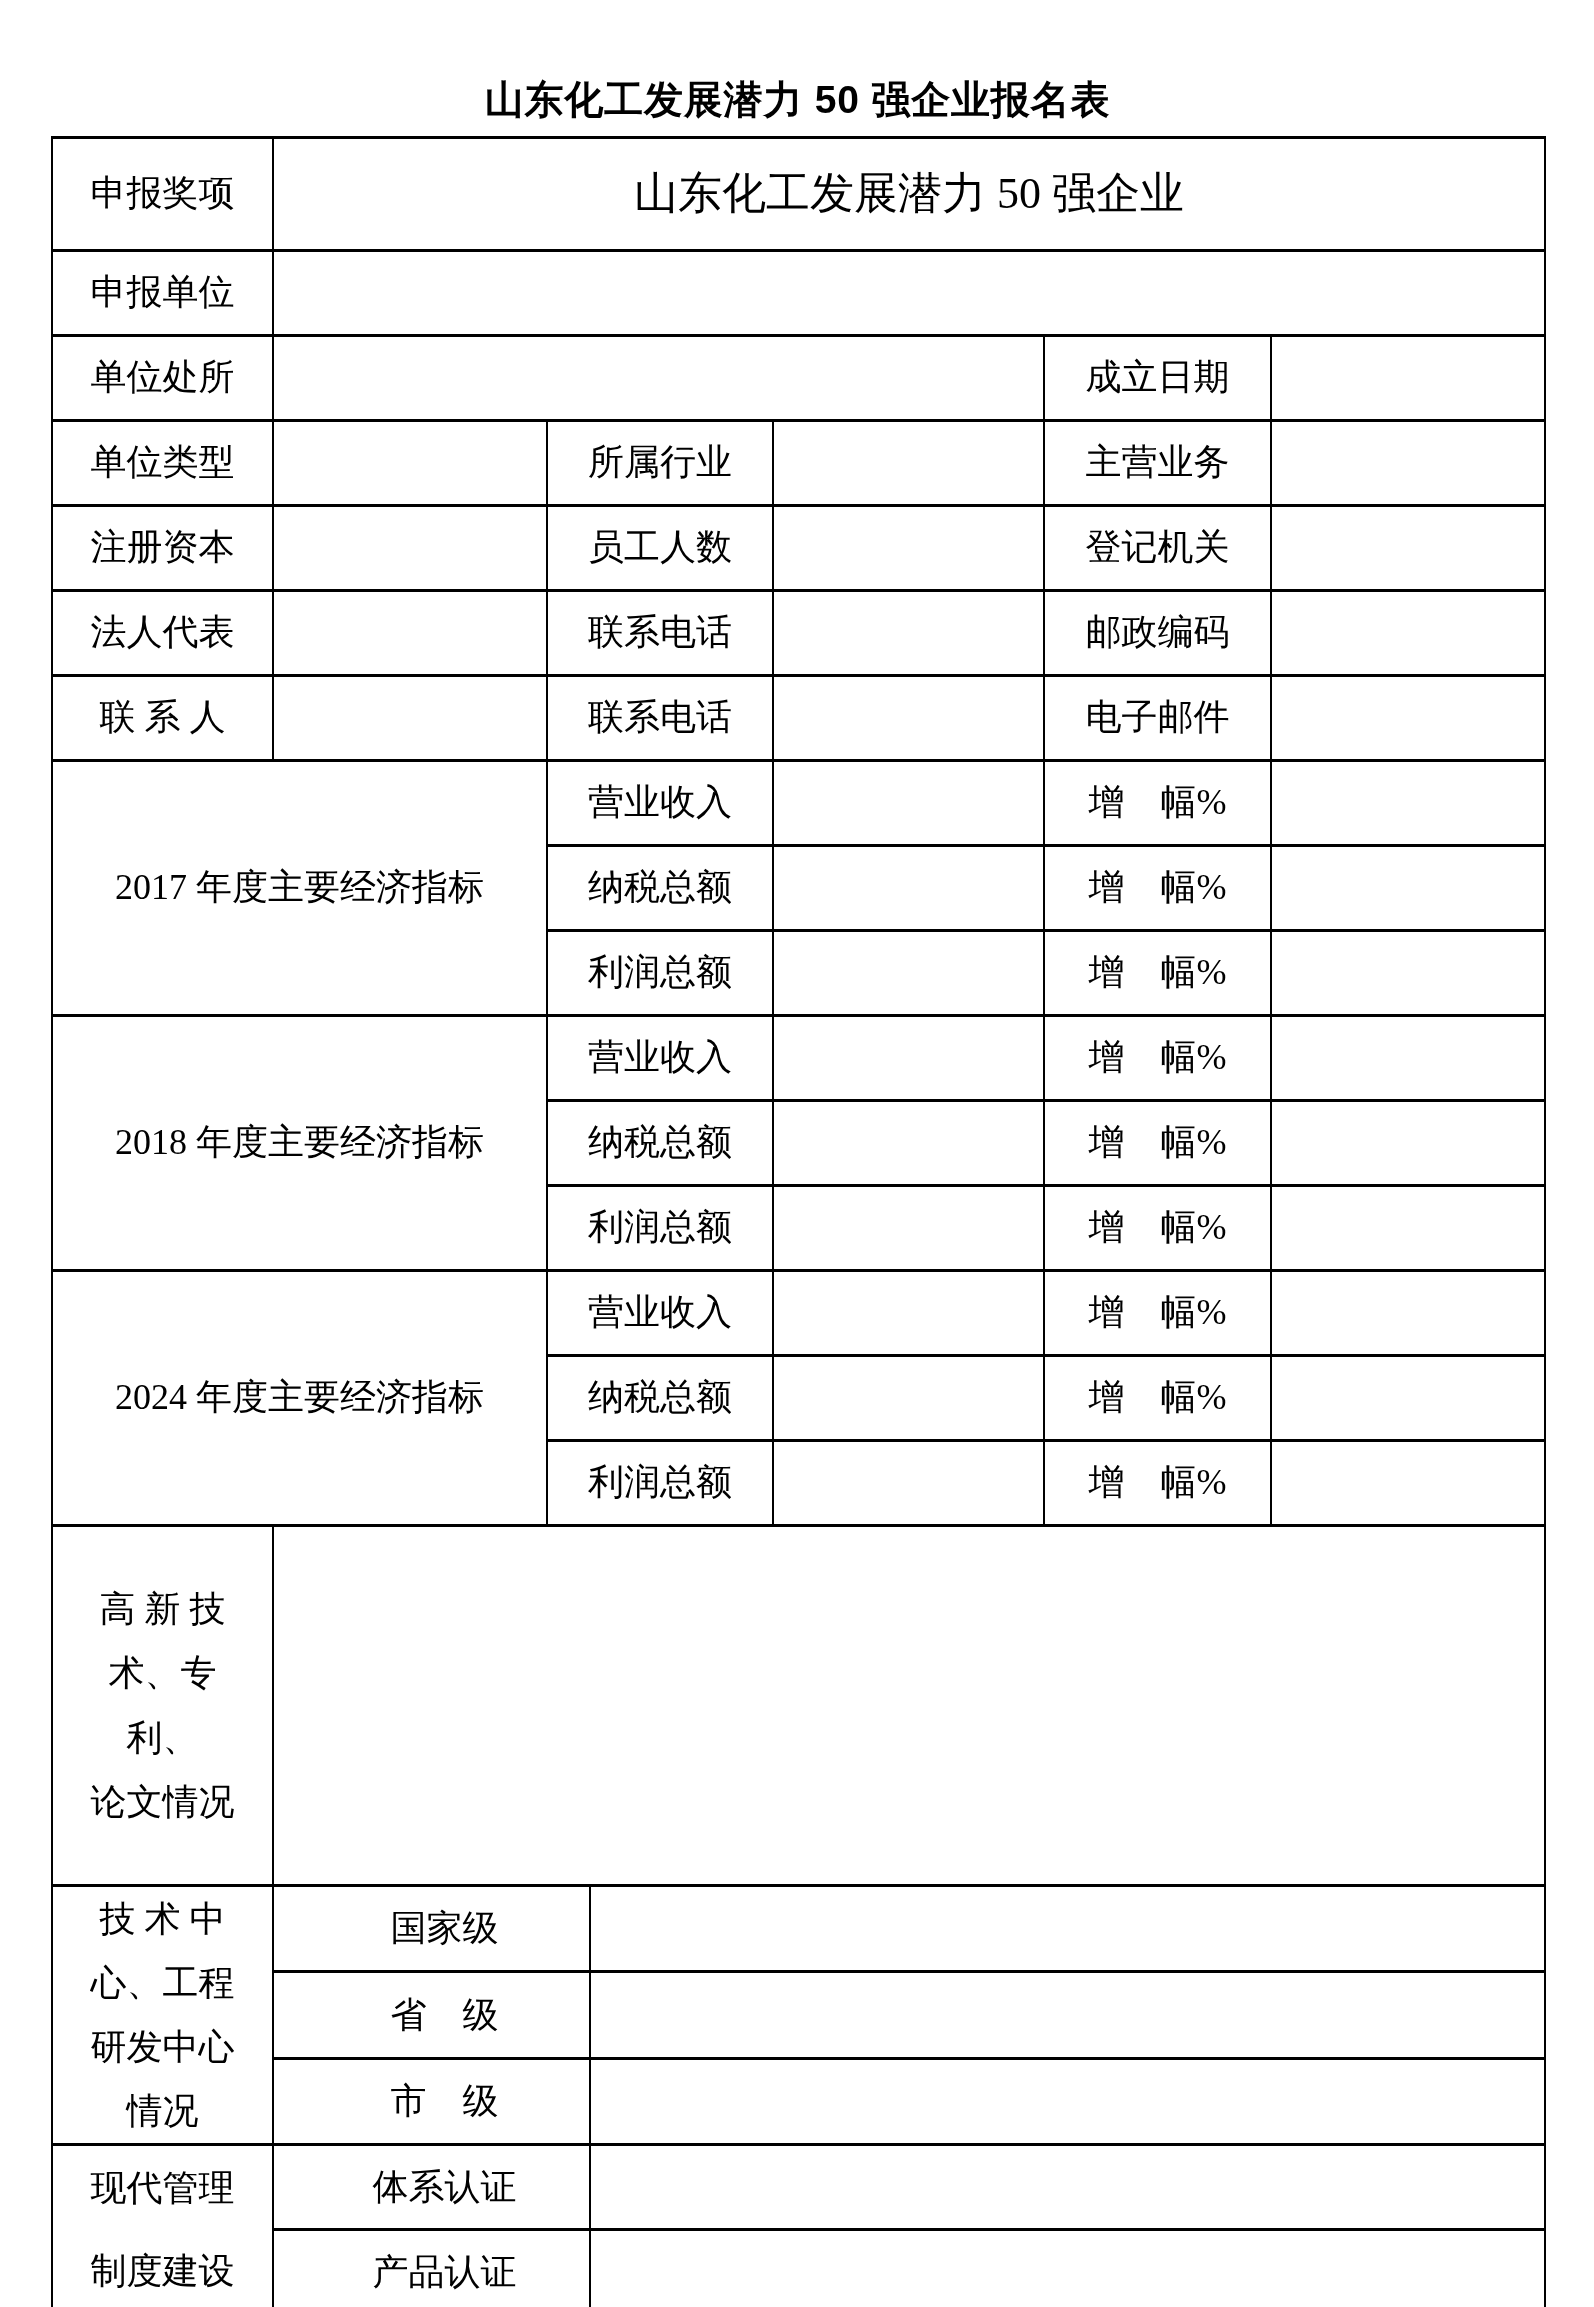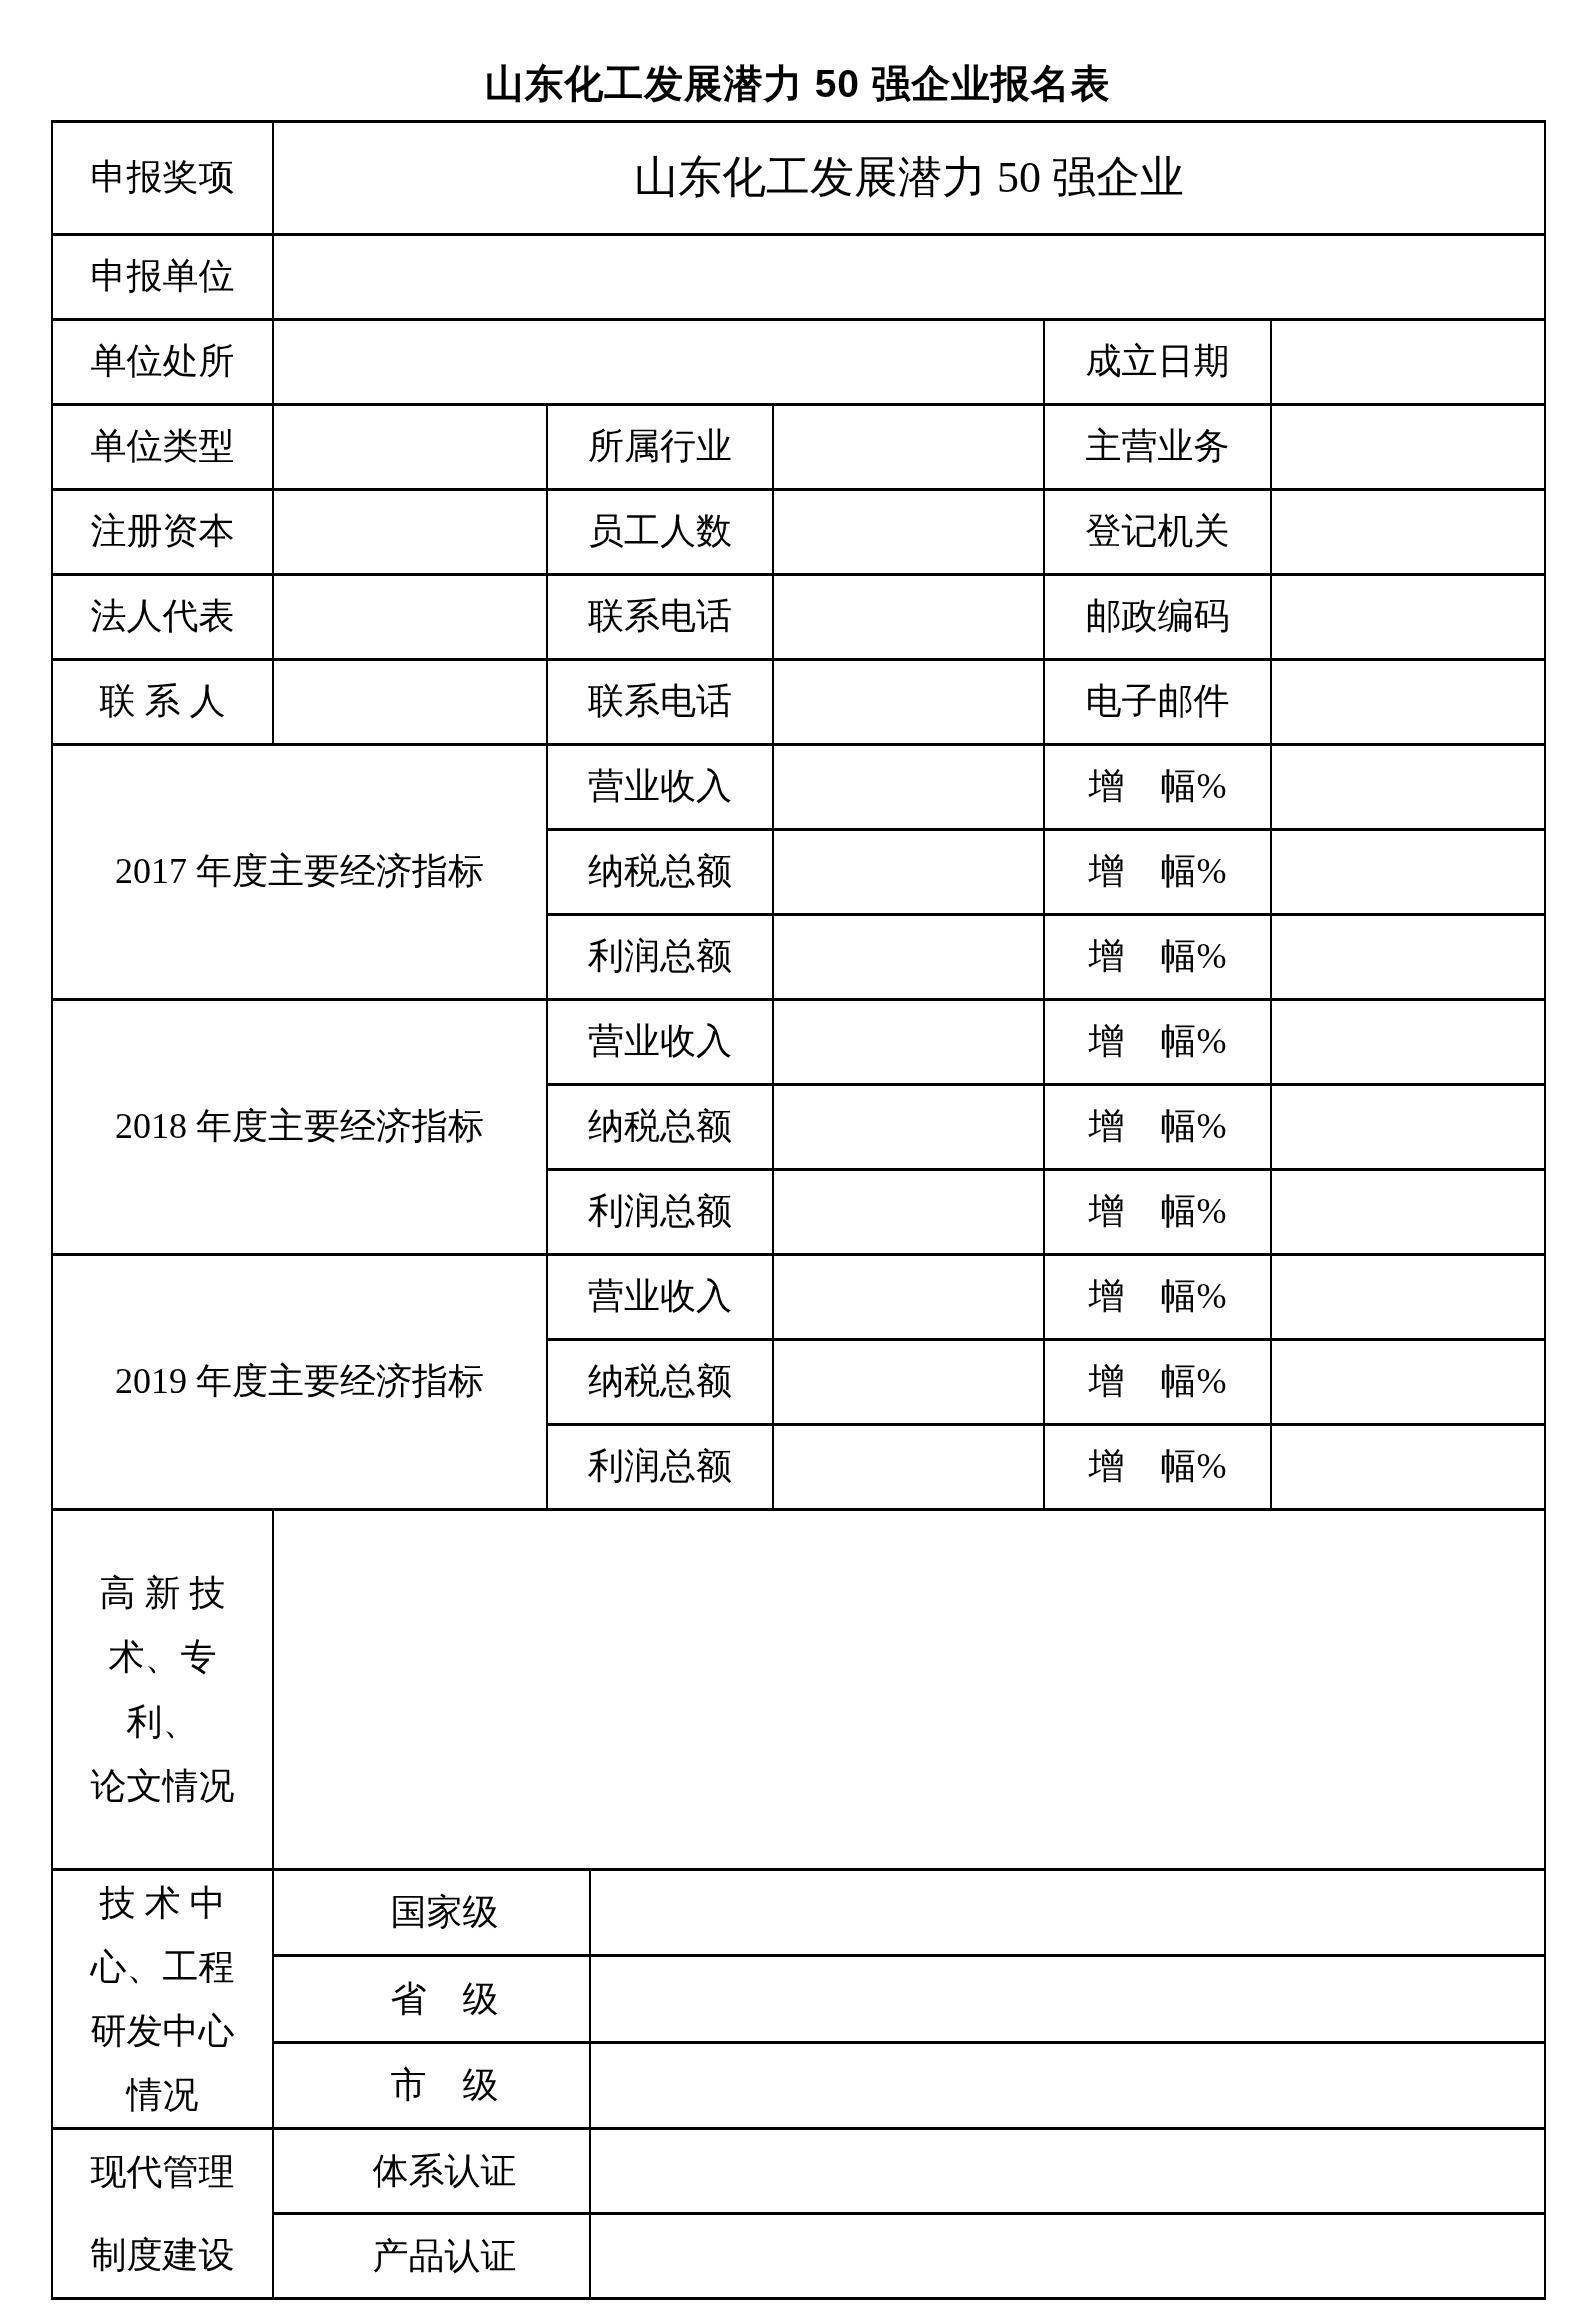--- a/index.html
+++ b/index.html
@@ -5,21 +5,21 @@
   html,body { margin:0; padding:0; }
   body {
     width:1595px; height:2307px;
     background:#ffffff;
     font-family:"Liberation Serif","DejaVu Serif",serif;
     color:#000000;
   }
   .page { position:relative; width:1595px; height:2307px; background:#ffffff; overflow:hidden; }
 
   .doc-title {
-    margin:0; padding-top:57px; height:42px;
+    margin:16px; padding-top:57px; height:42px;
     text-align:center;
     font-family:"Liberation Sans","DejaVu Sans",sans-serif;
     font-weight:bold; font-size:39px; letter-spacing:0.8px;
     white-space:nowrap;
   }
 
   table.form { border-collapse:collapse; table-layout:fixed; margin-left:51px; }
   table.t1 { margin-top:21px; }
   table.t2 { margin-top:-3px; }
 
@@ -152,21 +152,21 @@
       <td></td>
     </tr>
     <tr class="r">
       <td>利润总额</td>
       <td></td>
       <td class="growth">增　幅%</td>
       <td></td>
     </tr>
 
     <tr class="r">
-      <td colspan="2" rowspan="3" class="year-label">2019 年度主要经济指标</td>
+      <td colspan="2" rowspan="3" class="year-label">2024 年度主要经济指标</td>
       <td>营业收入</td>
       <td></td>
       <td class="growth">增　幅%</td>
       <td></td>
     </tr>
     <tr class="r">
       <td>纳税总额</td>
       <td></td>
       <td class="growth">增　幅%</td>
       <td></td>

